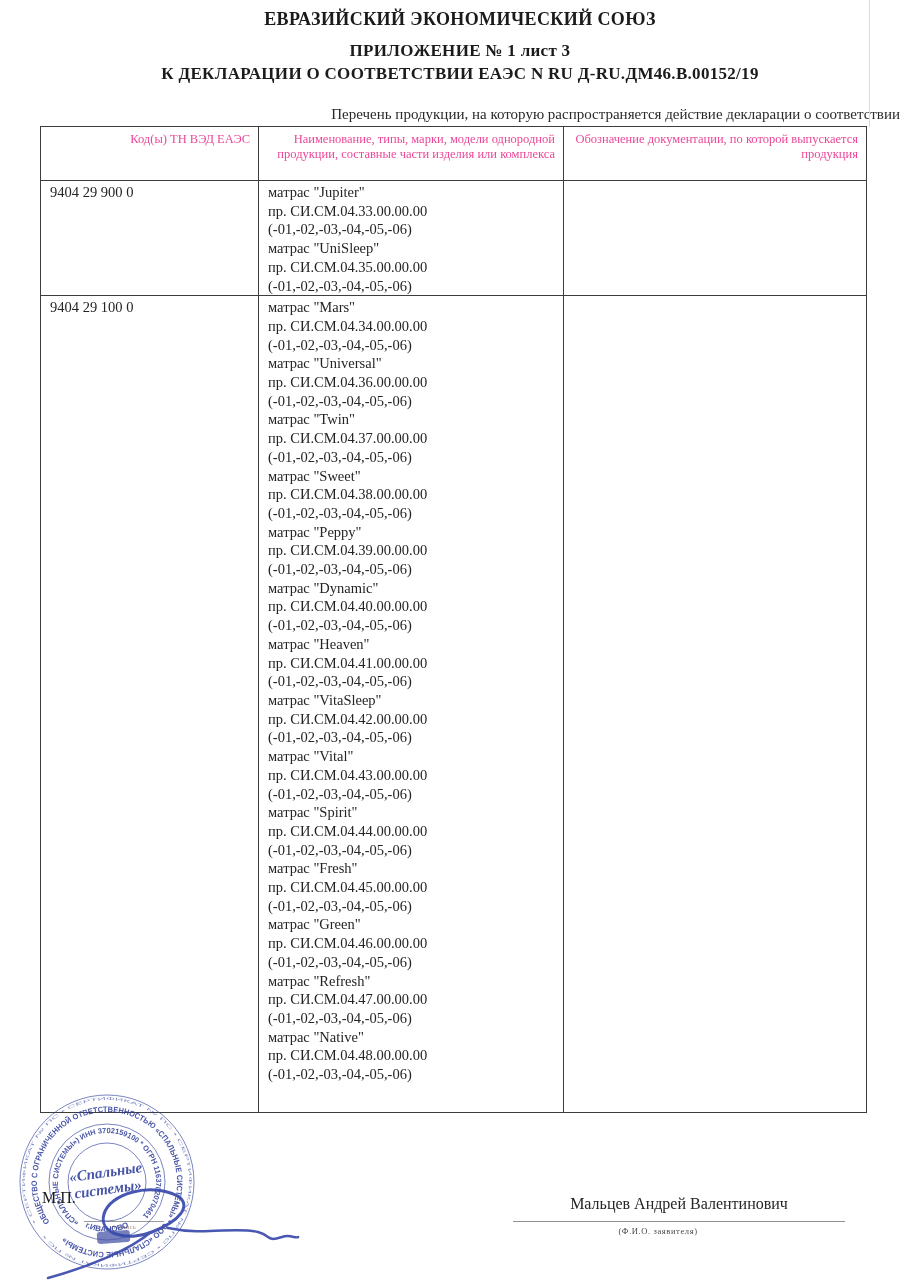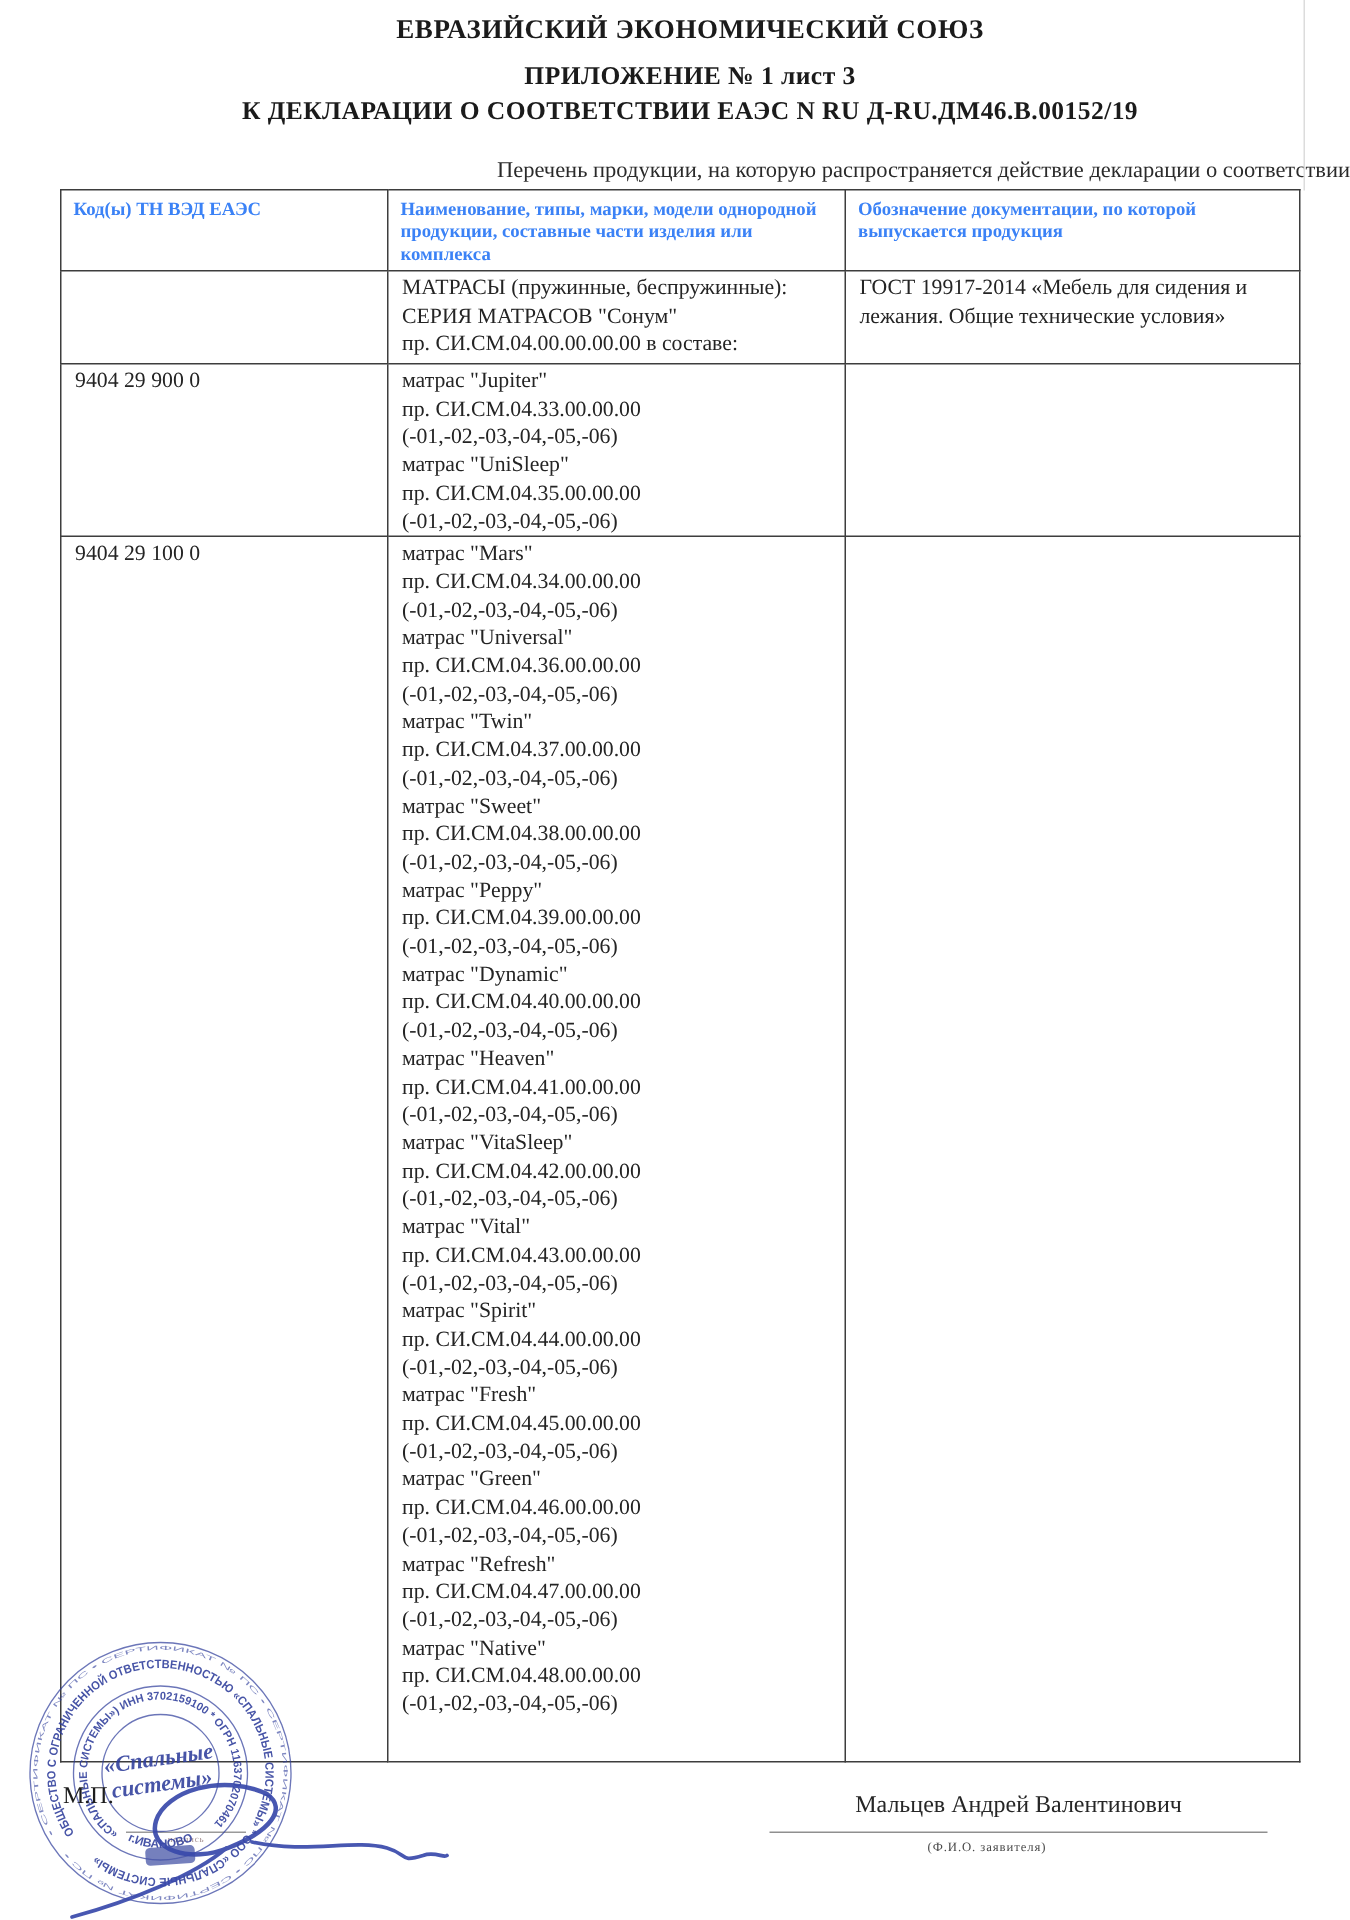--- a/index.html
+++ b/index.html
@@ -13,21 +13,21 @@
   body{font-family:"Liberation Serif","DejaVu Serif",serif;color:var(--ink);position:relative;}
   .abs{position:absolute;}
   
   .t1{top:9px;left:20px;width:880px;text-align:center;font-size:18px;font-weight:bold;letter-spacing:.4px;color:#1b1b1b;}
   .t2{top:41px;left:20px;width:880px;text-align:center;font-size:17px;font-weight:bold;letter-spacing:.3px;color:#1b1b1b;}
   .t3{top:64px;left:20px;width:880px;text-align:center;font-size:17px;font-weight:bold;letter-spacing:.3px;color:#1b1b1b;}
   .caption{top:106px;left:90px;width:810px;text-align:right;font-size:15px;color:#2a2a2a;}
   
   table.products{position:absolute;top:126px;left:40px;width:826px;border-collapse:collapse;table-layout:fixed;}
   table.products td,table.products th{border:1px solid var(--border);vertical-align:top;overflow:hidden;}
-  table.products th{font-size:12.5px;font-weight:bold;line-height:15px;text-align:left;padding:5px 8px 2px 8px;height:54px;color:#3b82f6;}
+  table.products th{font-size:12.5px;font-weight:normal;line-height:15px;text-align:right;padding:5px 8px 2px 8px;height:54px;color:#ec4899;}
   table.products td{font-size:14.5px;line-height:18.7px;padding:2px 8px 0 9px;}
   td.code{padding-left:6px;font-size:15px;}
   .lines{white-space:pre-line;}
   tr.r1{height:62px;}
   tr.r2{height:113px;}
   tr.r3{height:817px;}
   .scan-line{top:0;left:869px;width:1px;height:127px;background:#dcdcdc;}
   
   .mp{top:1189px;left:42px;font-size:16px;color:#1d1d1d;z-index:3;}
   .stamp-svg{top:1091px;left:16px;z-index:2;}
@@ -54,27 +54,20 @@
       <col style="width:303px">
     </colgroup>
   <thead>
     <tr>
       <th>Код(ы) ТН ВЭД ЕАЭС</th>
       <th>Наименование, типы, марки, модели однородной продукции, составные части изделия или комплекса</th>
       <th>Обозначение документации, по которой выпускается продукция</th>
     </tr>
   </thead>
   <tbody>
-    <tr class="r1">
-      <td class="code"></td>
-      <td class="lines">МАТРАСЫ (пружинные, беспружинные):
-СЕРИЯ МАТРАСОВ "Сонум"
-пр. СИ.СМ.04.00.00.00.00 в составе:</td>
-      <td>ГОСТ 19917-2014 «Мебель для сидения и лежания. Общие технические условия»</td>
-    </tr>
     <tr class="r2">
       <td class="code">9404 29 900 0</td>
       <td class="lines">матрас "Jupiter"
 пр. СИ.СМ.04.33.00.00.00
 (-01,-02,-03,-04,-05,-06)
 матрас "UniSleep"
 пр. СИ.СМ.04.35.00.00.00
 (-01,-02,-03,-04,-05,-06)</td>
       <td></td>
     </tr>

